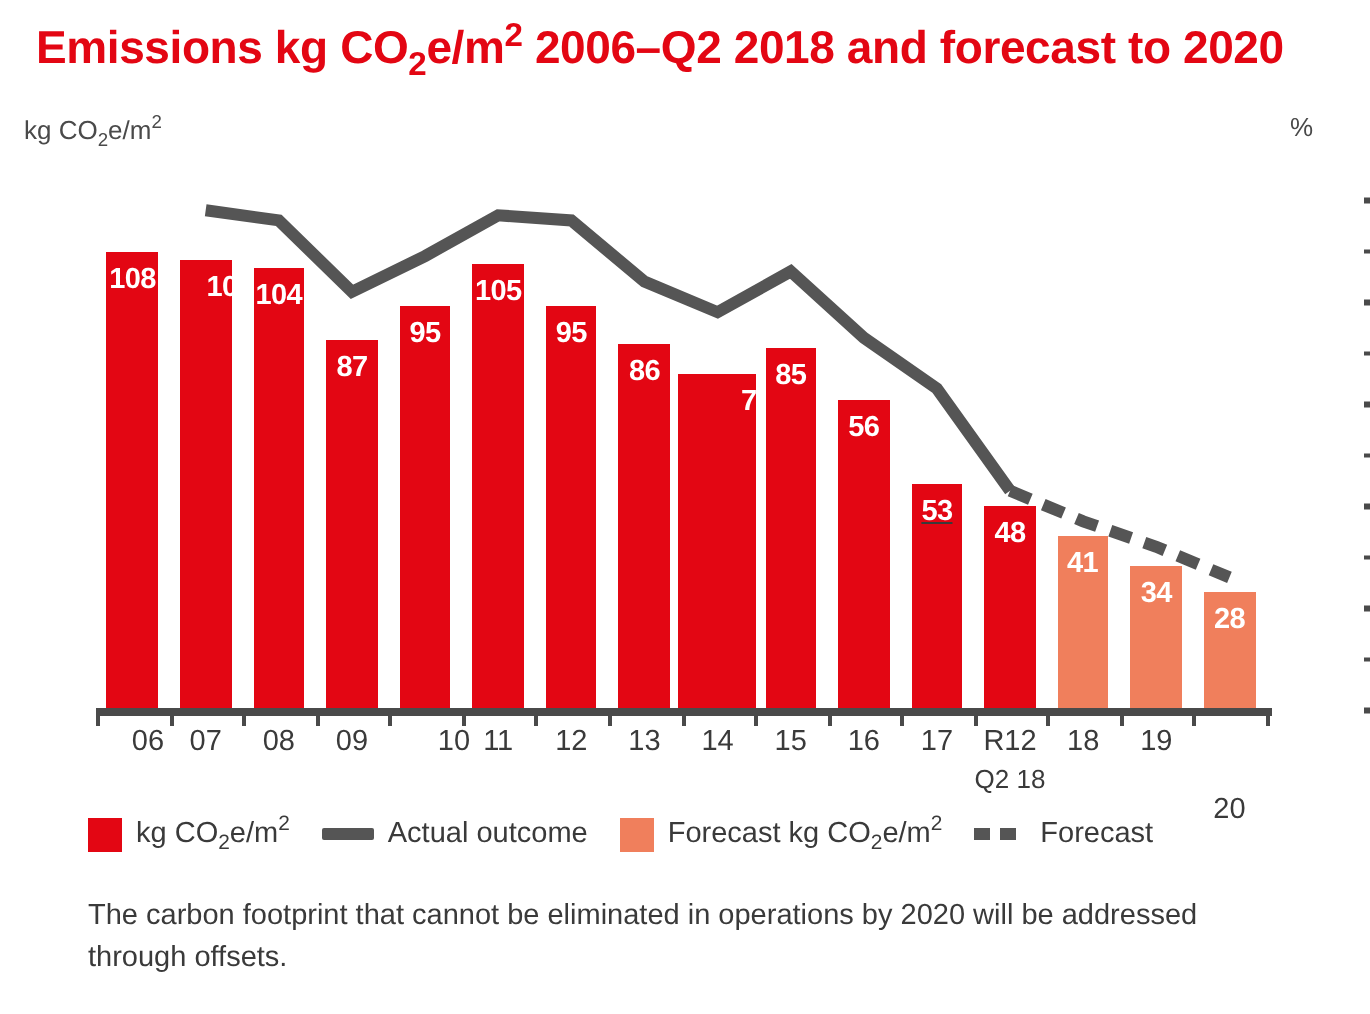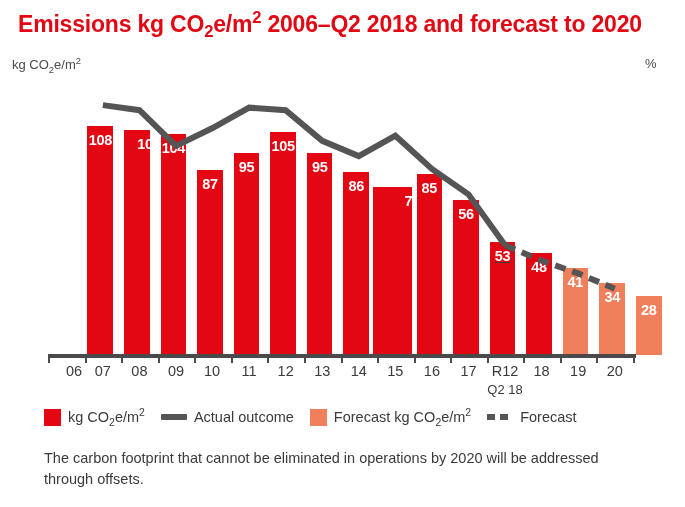--- a/index.html
+++ b/index.html
@@ -26,21 +26,21 @@
   }
   .axis-unit-right{
     position:absolute;left:645px;top:56px;
     font-size:13px;color:#4a4a4a;
   }
 
   
   .plot{
     position:absolute;
     left:48px;top:100px;
-    width:585px;height:255px;margin-left:34px;
+    width:585px;height:255px;
   }
   .tick-mark-right{
     position:absolute;left:634px;width:7px;height:2.5px;
     background:#4a4a4a;transform:translateY(-50%);
   }
 
   .baseline{
     position:absolute;left:48px;top:354px;
     width:588px;height:4px;background:#4a4a4a;
   }
@@ -225,21 +225,21 @@
   <div id="xaxis">
       <div class="xtickmark" style="left: 48px;"></div>
       <div class="xlabel" style="left: 74px;">06</div>
       <div class="xtickmark" style="left: 84.5625px;"></div>
       <div class="xlabel" style="left: 102.844px;">07</div>
       <div class="xtickmark" style="left: 121.125px;"></div>
       <div class="xlabel" style="left: 139.406px;">08</div>
       <div class="xtickmark" style="left: 157.688px;"></div>
       <div class="xlabel" style="left: 175.969px;">09</div>
       <div class="xtickmark" style="left: 194.25px;"></div>
-      <div class="xlabel" style="left: 212px; text-align: center;">10</div>
+      <div class="xlabel" style="left: 227px; text-align: center;">10</div>
       <div class="xtickmark" style="left: 230.812px;"></div>
       <div class="xlabel" style="left: 249.094px;">11</div>
       <div class="xtickmark" style="left: 267.375px;"></div>
       <div class="xlabel" style="left: 285.656px;">12</div>
       <div class="xtickmark" style="left: 303.938px;"></div>
       <div class="xlabel" style="left: 322.219px;">13</div>
       <div class="xtickmark" style="left: 340.5px;"></div>
       <div class="xlabel" style="left: 358.781px;">14</div>
       <div class="xtickmark" style="left: 377.062px;"></div>
       <div class="xlabel" style="left: 395.344px;">15</div>
@@ -247,21 +247,21 @@
       <div class="xlabel" style="left: 431.906px;">16</div>
       <div class="xtickmark" style="left: 450.188px;"></div>
       <div class="xlabel" style="left: 468.469px;">17</div>
       <div class="xtickmark" style="left: 486.75px;"></div>
       <div class="xlabel" style="left: 505.031px;">R12</div>
       <div class="xtickmark" style="left: 523.312px;"></div>
       <div class="xlabel" style="left: 541.594px;">18</div>
       <div class="xtickmark" style="left: 559.875px;"></div>
       <div class="xlabel" style="left: 578.156px;">19</div>
       <div class="xtickmark" style="left: 596.438px;"></div>
-      <div class="xlabel" style="left: 614.719px;">20</div>
+      <div class="xlabel" style="left: 614.719px; margin-top: 34px;">20</div>
       <div class="xtickmark" style="left: 633px;"></div>
       <div class="xsublabel" style="left: 505.031px;">Q2 18</div>
     </div>
 
   <svg class="lineLayer" id="lines">
       <polyline points="102.84375,105.1 139.40625,110.2 175.96875,145.9 212.53125,128.05 249.09375,107.65 285.65625,110.2 322.21875,140.8 358.78125,156.1 395.34375,135.7 431.90625,168.85000000000002 468.46875,194.35 505.03125,245.35" fill="none" stroke="#555555" stroke-width="6" stroke-linejoin="miter" stroke-linecap="butt"></polyline>
       <polyline points="505.03125,245.35 541.59375,260.65 578.15625,273.4 614.71875,288.7" fill="none" stroke="#555555" stroke-width="6" stroke-linejoin="miter" stroke-linecap="butt" stroke-dasharray="11,7"></polyline>
     </svg>
 
   <div class="legend" id="legend">

